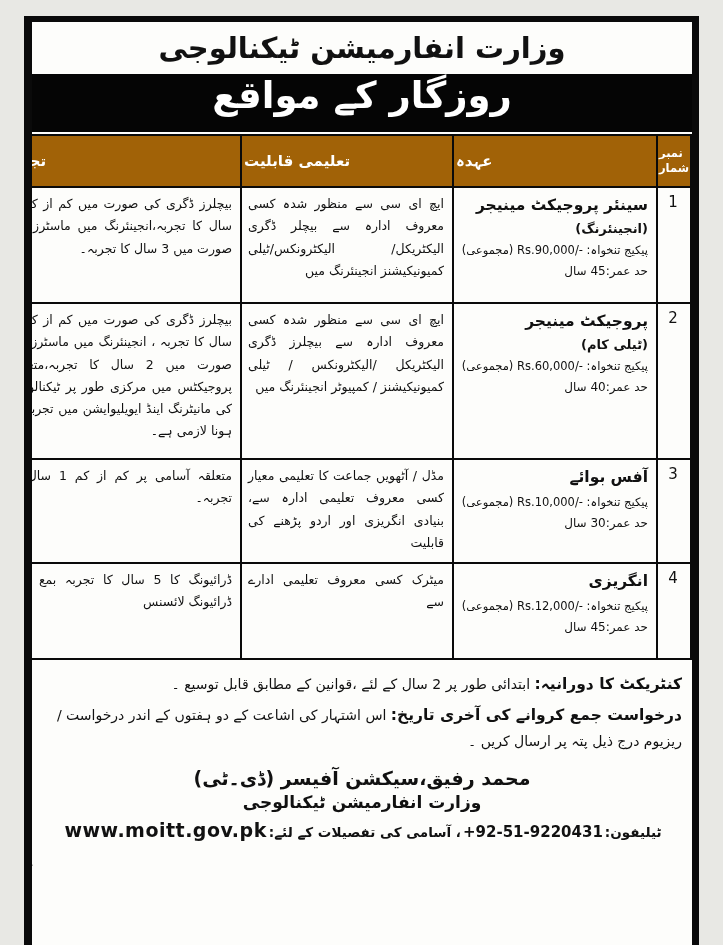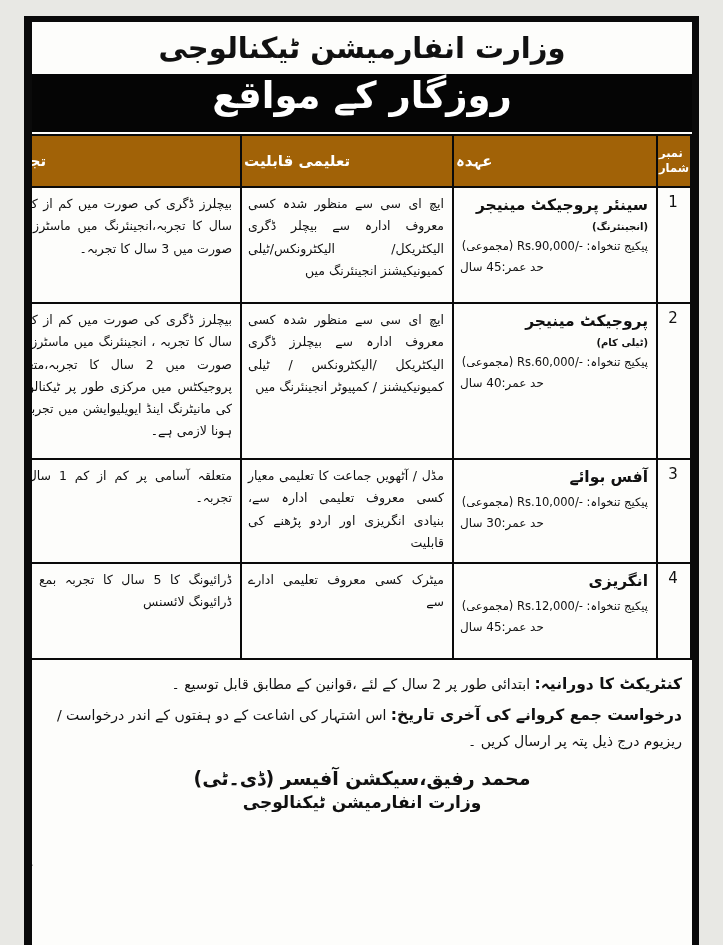--- a/index.html
+++ b/index.html
@@ -54,24 +54,24 @@
   }
   tr.row-1{height:116px;}
   tr.row-2{height:156px;}
   tr.row-3{height:96px;}
   tr.row-4{height:96px;}
   td.serial{
     text-align:center;direction:ltr;
     font-size:15px;padding:8px 2px;
   }
   .pos-title{font-weight:bold;font-size:15.5px;line-height:1.65;text-align:right;}
-  .pos-sub{font-weight:bold;font-size:10px;line-height:1.6;text-align:right;}
+  .pos-sub{font-weight:bold;font-size:13px;line-height:1.6;text-align:right;}
   .pos-sub:empty{display:none;}
   .pay{font-size:11.5px;line-height:2.0;text-align:right;white-space:nowrap;}
-  .age{font-size:12px;line-height:1.6;text-align:left;}
+  .age{font-size:12px;line-height:1.6;text-align:right;}
   .cell-text{font-size:12.5px;line-height:1.78;text-align:justify;}
   .notes{margin:10px 10px 0 12px;}
   .note{font-size:14px;line-height:1.85;text-align:right;margin-bottom:2px;}
   .note-label{font-weight:bold;font-size:15.5px;}
   .sig{ text-align:center;font-weight:bold;font-size:19px;margin-top:12px;}
   .sig-ministry{text-align:center;font-weight:bold;font-size:17px;margin-top:3px;}
   .address{text-align:center;font-weight:bold;font-size:14px;margin-top:9px;}
   .contact{text-align:center;font-weight:bold;font-size:13.5px;margin-top:7px;}
   .contact .phone{font-size:15px;font-weight:bold;padding:0 2px;}
   .contact .website{font-size:19px;font-weight:bold;letter-spacing:0.5px;padding:0 2px;}
@@ -182,16 +182,19 @@
     </div>
     <div class="note">
       <span class="note-label">درخواست جمع کروانے کی آخری تاریخ:</span>
       <span>اس اشتہار کی اشاعت کے دو ہفتوں کے اندر درخواست /ریزیوم درج ذیل پتہ پر ارسال کریں ۔</span>
     </div>
   </div>
 
   <div class="sig">محمد رفیق،سیکشن آفیسر (ڈی۔ٹی)</div>
   <div class="sig-ministry">وزارت انفارمیشن ٹیکنالوجی</div>
 
+  <div class="contact">
+    <span>ٹیلیفون:</span><bdi dir="ltr" class="phone">+92-51-9220431</bdi><span>، آسامی کی تفصیلات کے لئے:</span><bdi dir="ltr" class="website">www.moitt.gov.pk</bdi>
+  </div>
 
   <div class="pid">PID(I) 1938/11</div>
 
 </div>
 
 </body></html>

